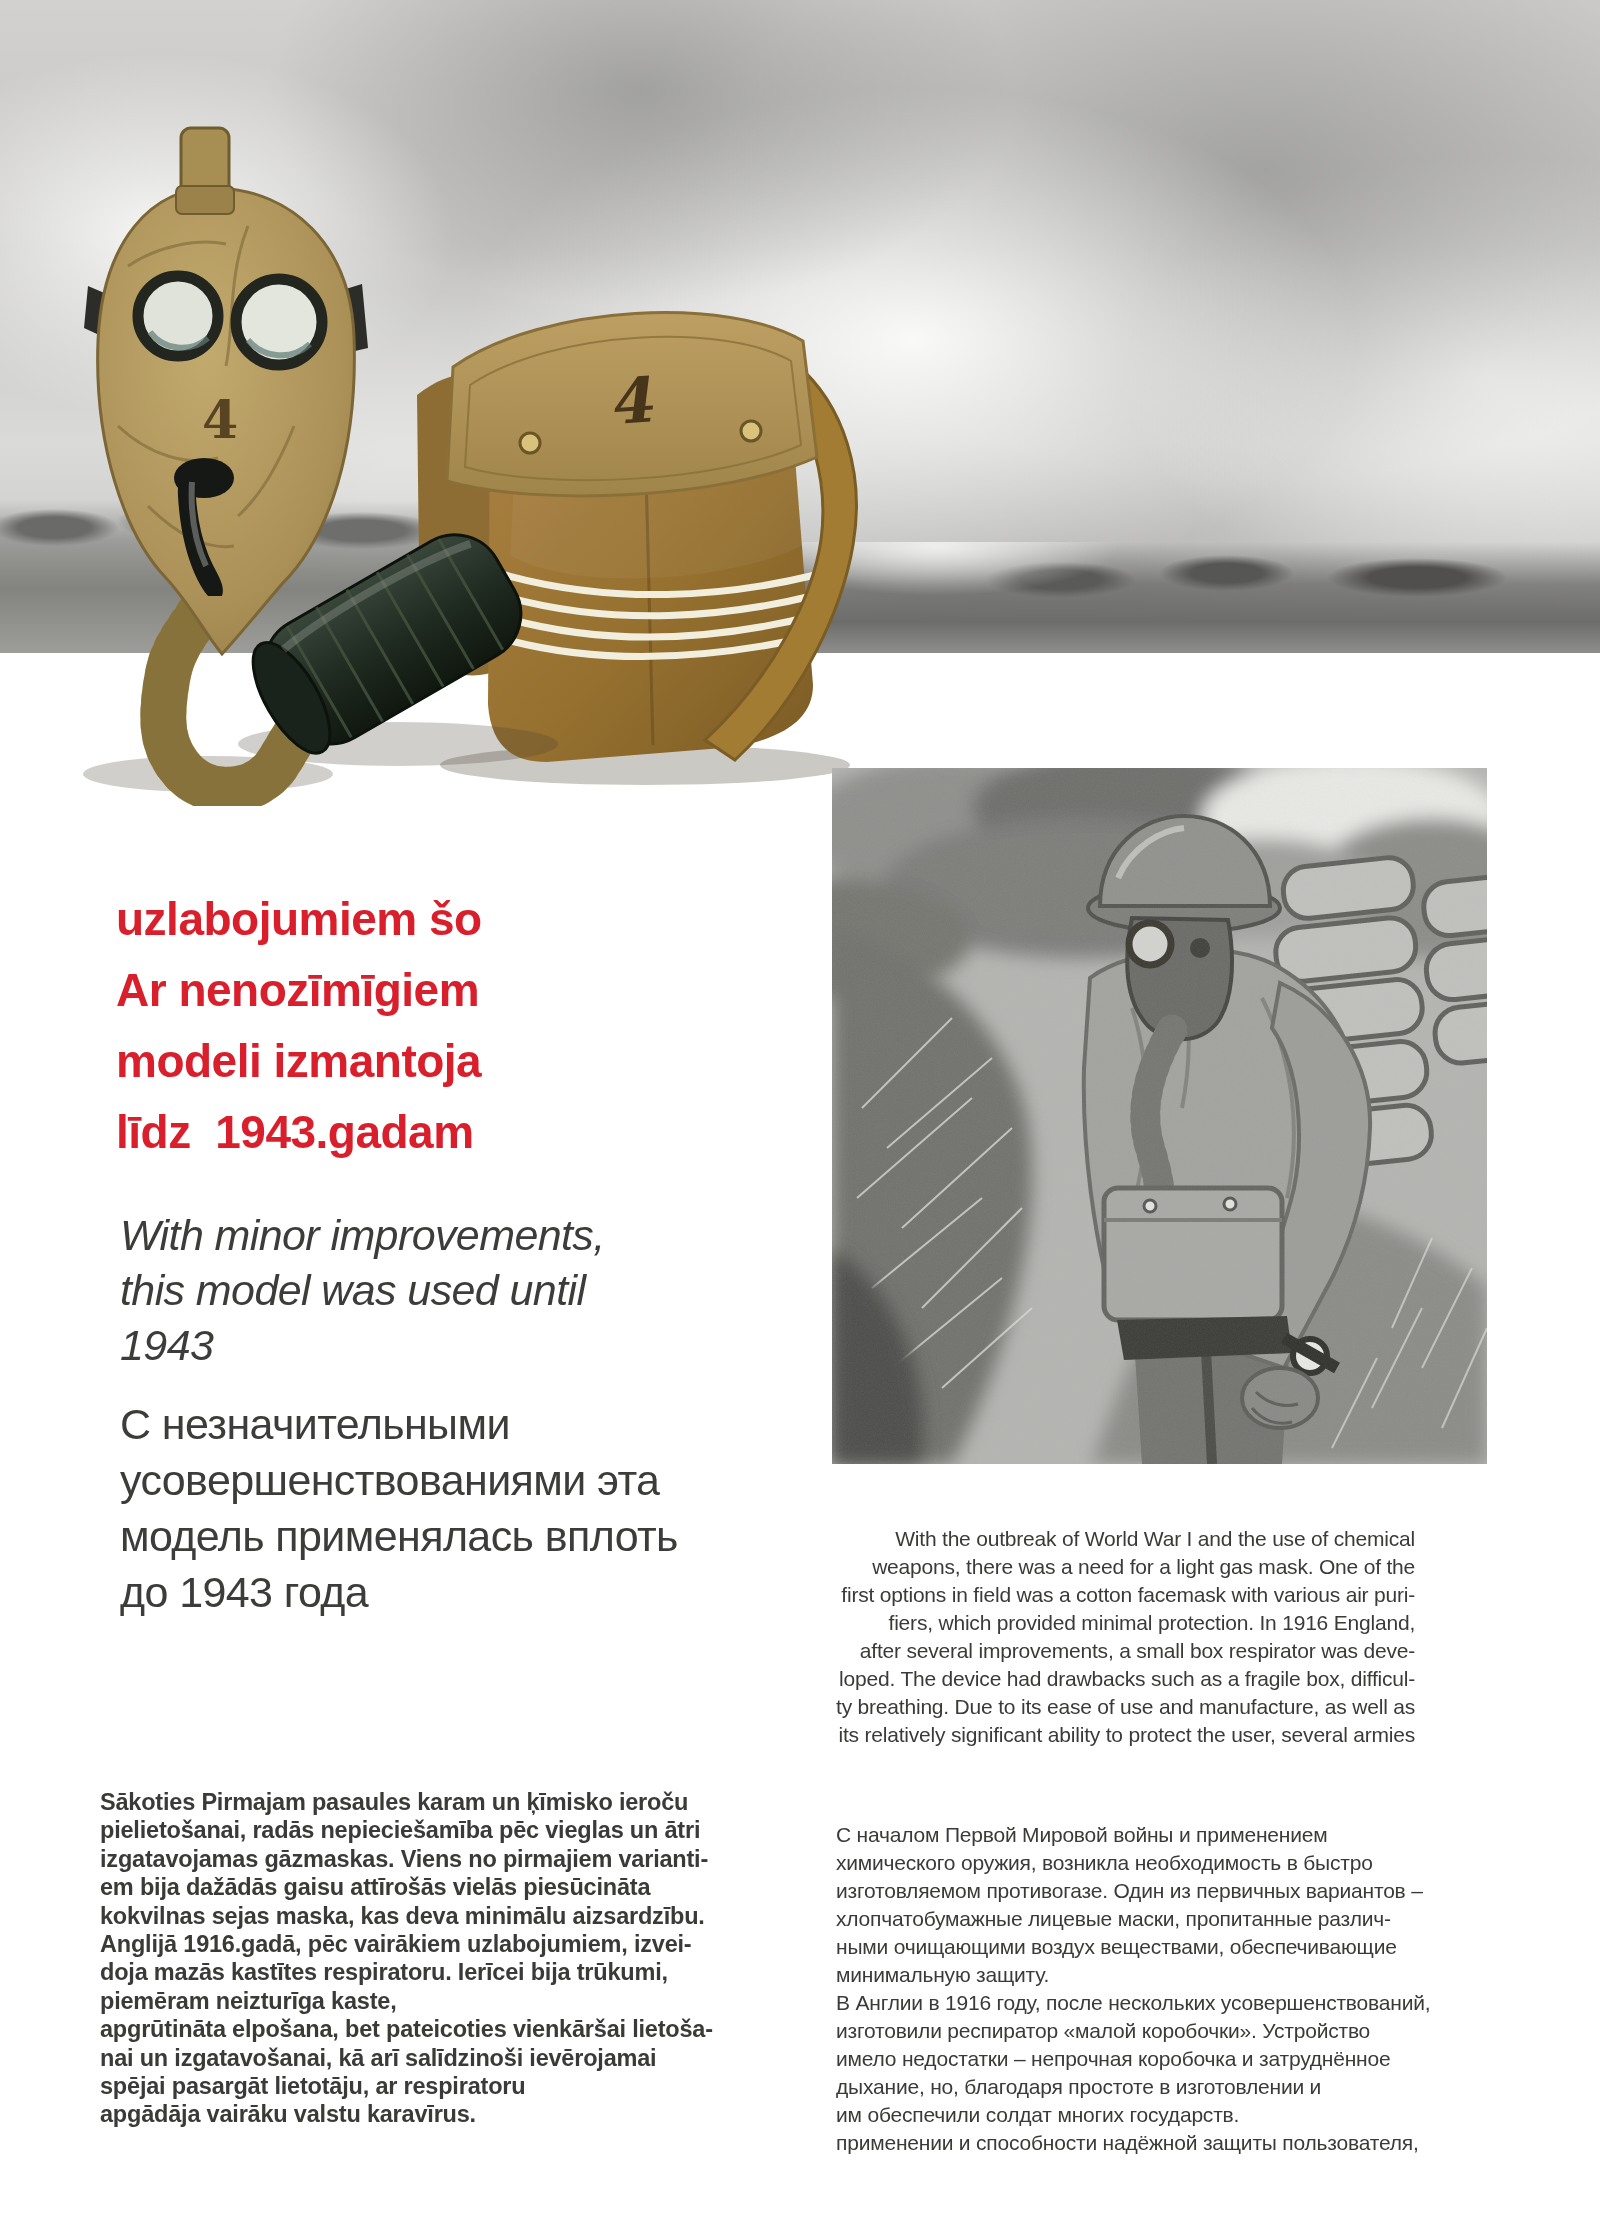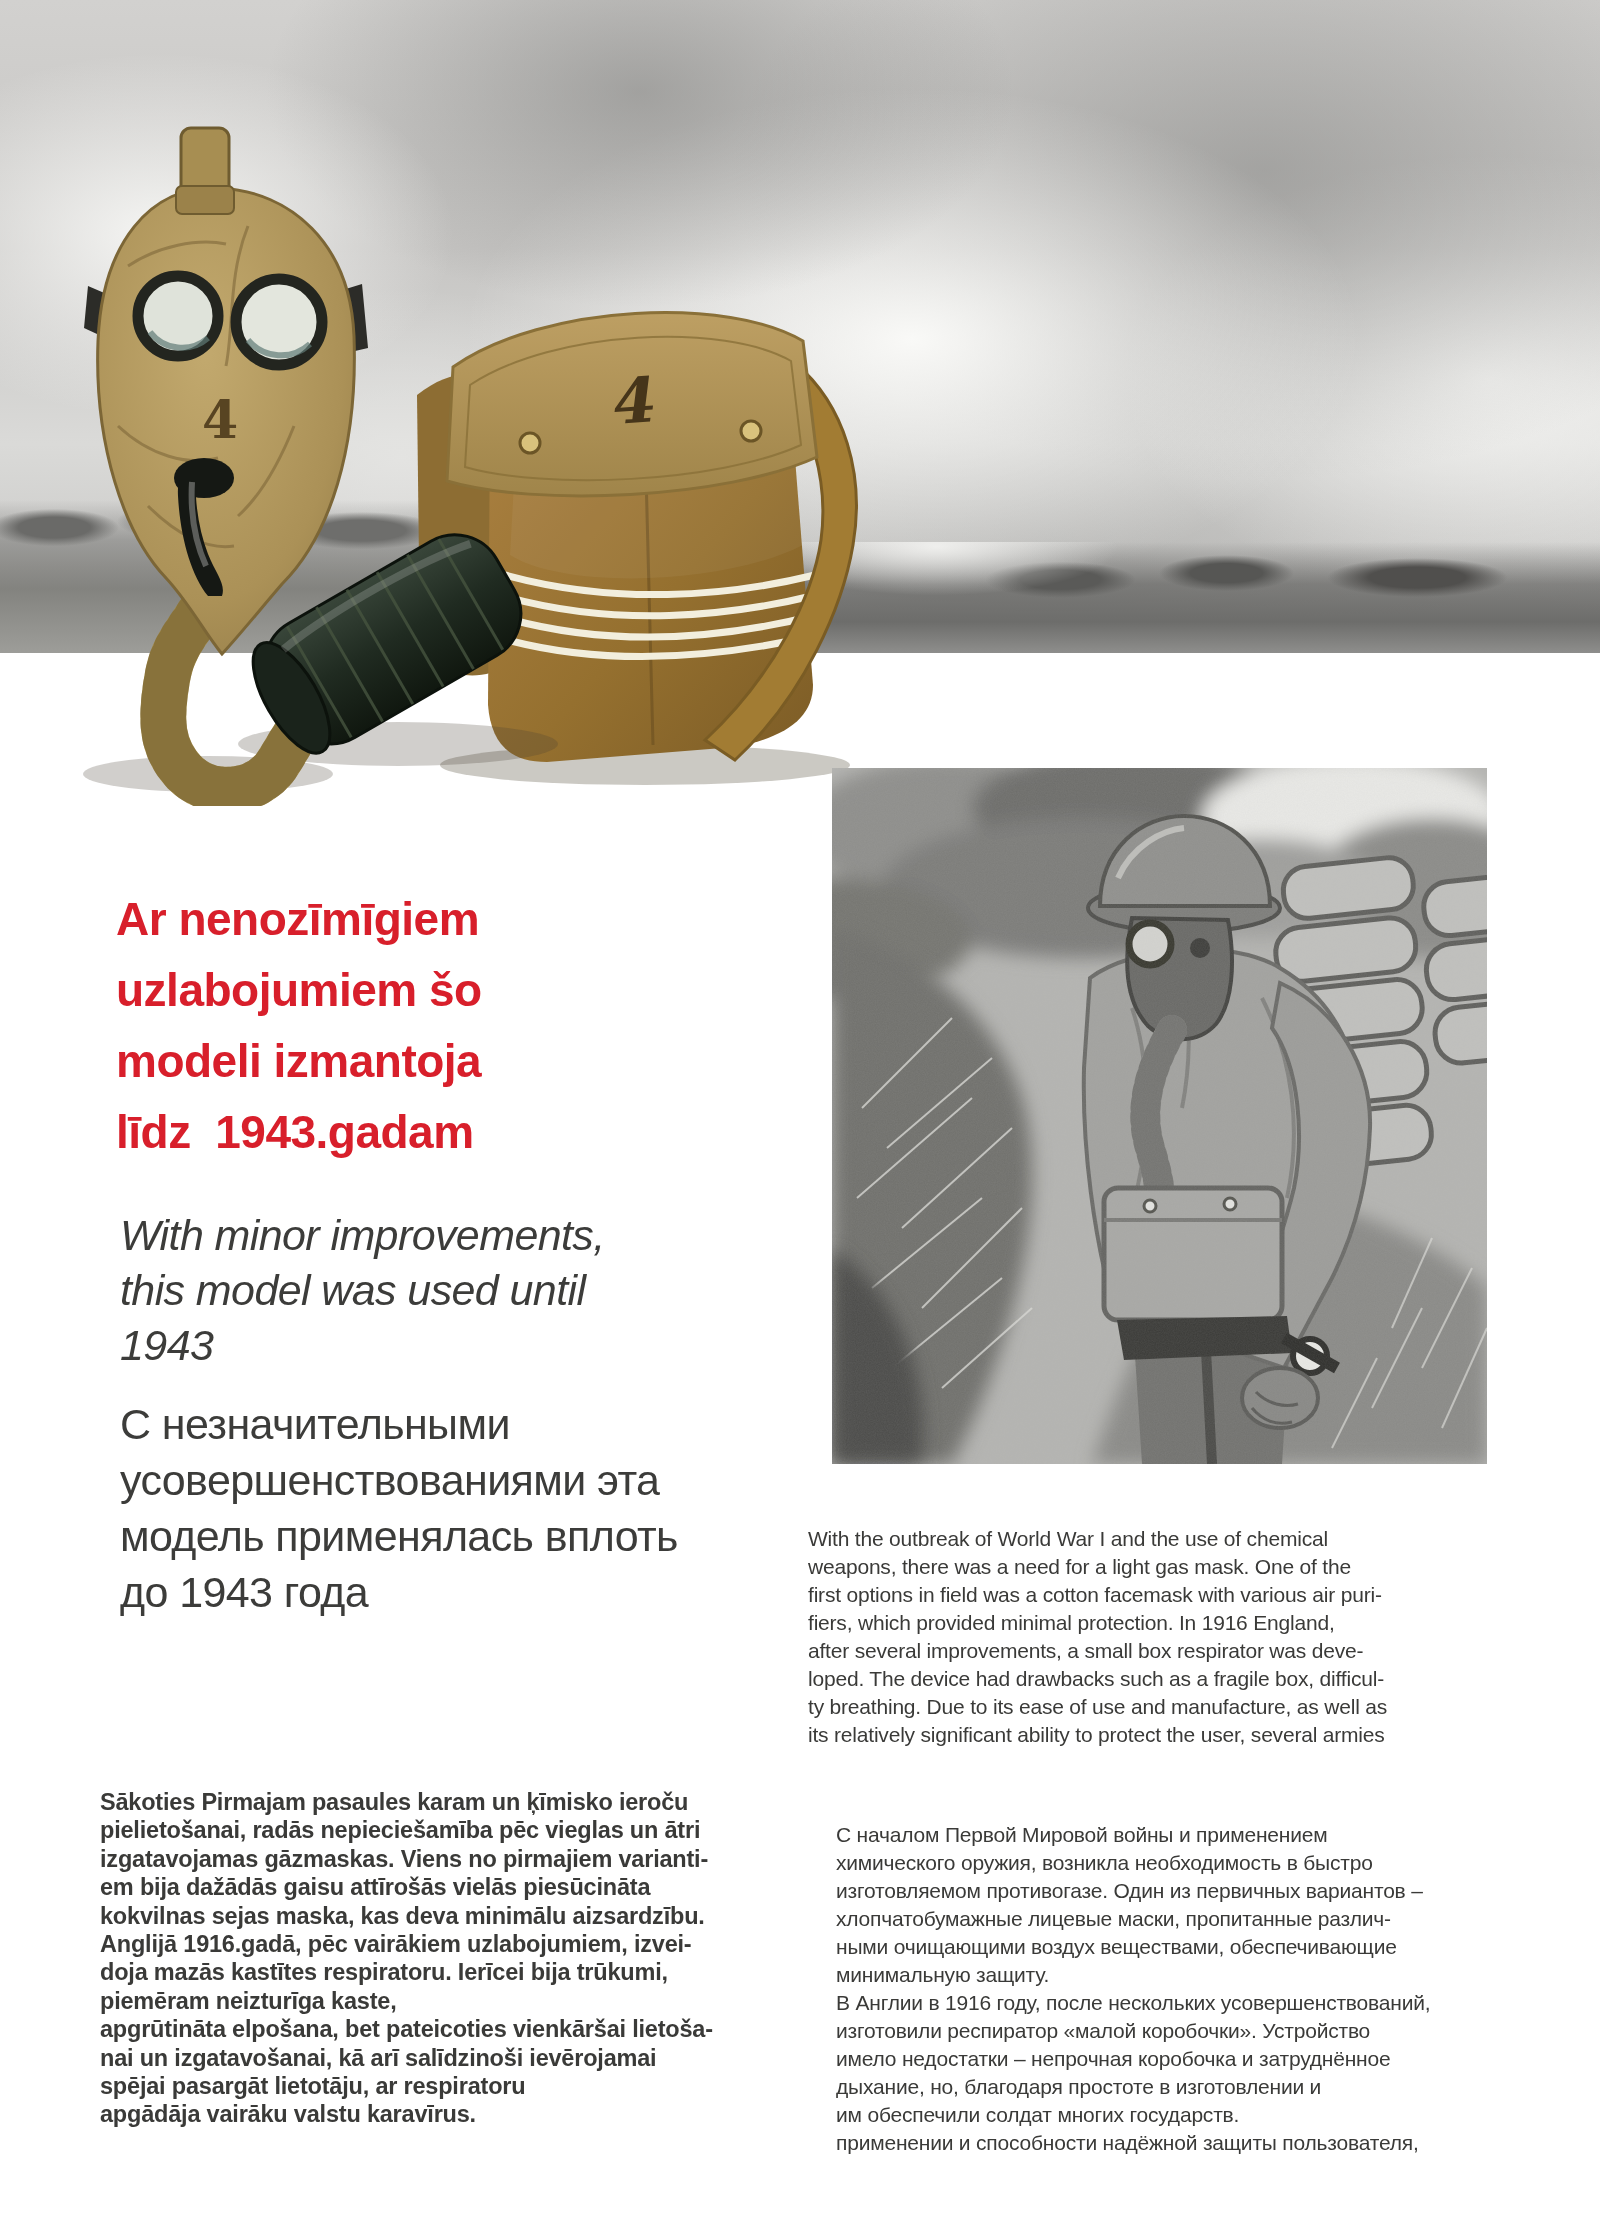--- a/index.html
+++ b/index.html
@@ -37,21 +37,21 @@
   }
   .line{white-space:pre;}
 
   
   #headline{left:116px;top:884px;font-size:46px;line-height:71px;font-weight:bold;
             letter-spacing:-0.5px;color:#d81f2b;}
   #subhead-en{left:120px;top:1208px;font-size:43px;line-height:55px;color:#3c3c3a;letter-spacing:-0.6px;font-style:italic;}
   #subhead-ru{left:120px;top:1396px;font-size:43px;line-height:56px;color:#3c3c3a;letter-spacing:-0.6px;}
   #body-lv{left:100px;top:1788px;font-size:23.5px;line-height:28.4px;font-weight:bold;
            color:#3a3a38;letter-spacing:-0.2px;}
-  #body-en{left:808px;top:1525px;font-size:21px;line-height:28px;color:#3a3a38;letter-spacing:-0.2px;}
+  #body-en{left:836px;top:1525px;font-size:21px;line-height:28px;color:#3a3a38;letter-spacing:-0.2px;text-align:right;}
   #body-ru{left:836px;top:1785px;font-size:21px;line-height:28px;color:#3a3a38;letter-spacing:-0.2px;margin-top:36px;}
 </style>
 </head>
 <body>
 
 <div id="hero" class="abs">
   <div id="smoke" class="abs"></div>
   <div id="field-left" class="abs"></div>
   <div id="field-right" class="abs"></div>
 
@@ -252,22 +252,22 @@
     <ellipse cx="448" cy="630" rx="38" ry="30" fill="#888885" stroke="#5c5c59" stroke-width="4"></ellipse>
     <g stroke="#5c5c59" stroke-width="3" fill="none">
       <path d="M420,640 C430,652 444,658 460,654"></path>
       <path d="M424,624 C436,636 452,640 466,636"></path>
     </g>
   </g>
   <rect width="655" height="696" filter="url(#grain)" opacity=".28"></rect>
 </svg>
 
 <div id="headline" class="abs">
+    <div class="line">uzlabojumiem šo</div>
     <div class="line">Ar nenozīmīgiem</div>
-    <div class="line">uzlabojumiem šo</div>
     <div class="line">modeli izmantoja</div>
     <div class="line">līdz&nbsp; 1943.gadam</div>
   </div>
 <div id="subhead-en" class="abs">
     <div class="line">With minor improvements,</div>
     <div class="line">this model was used until</div>
     <div class="line">1943</div>
   </div>
 <div id="subhead-ru" class="abs">
     <div class="line">С незначительными</div>

